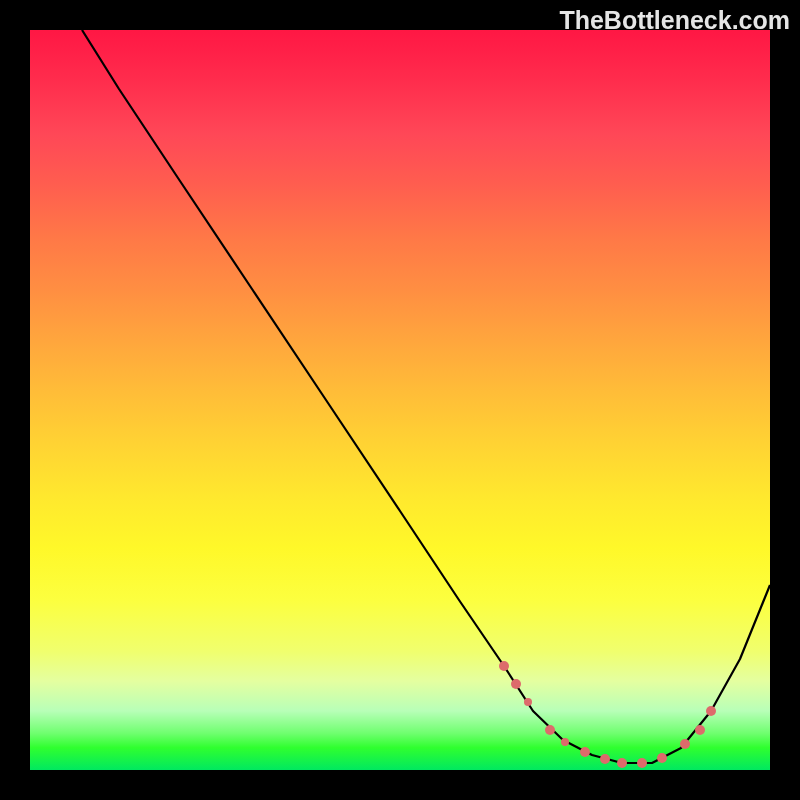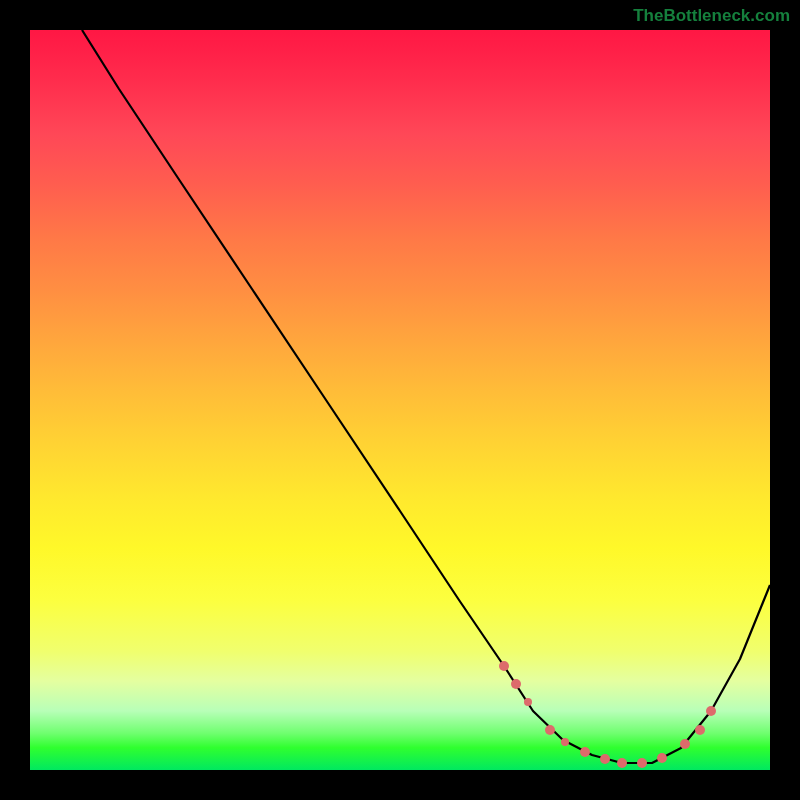--- a/index.html
+++ b/index.html
@@ -8,22 +8,22 @@
     height: 800px;
     background: #000;
     position: relative;
     font-family: Arial, sans-serif;
     overflow: hidden;
   }
   .watermark {
     position: absolute;
     top: 6px;
     right: 10px;
-    color: #15803d;
-    font-size: 17px;
+    color: #e5e5e5;
+    font-size: 25px;
     font-weight: bold;
     z-index: 10;
   }
   .plot-area {
     position: absolute;
     left: 30px;
     top: 30px;
     width: 740px;
     height: 740px;
   }

